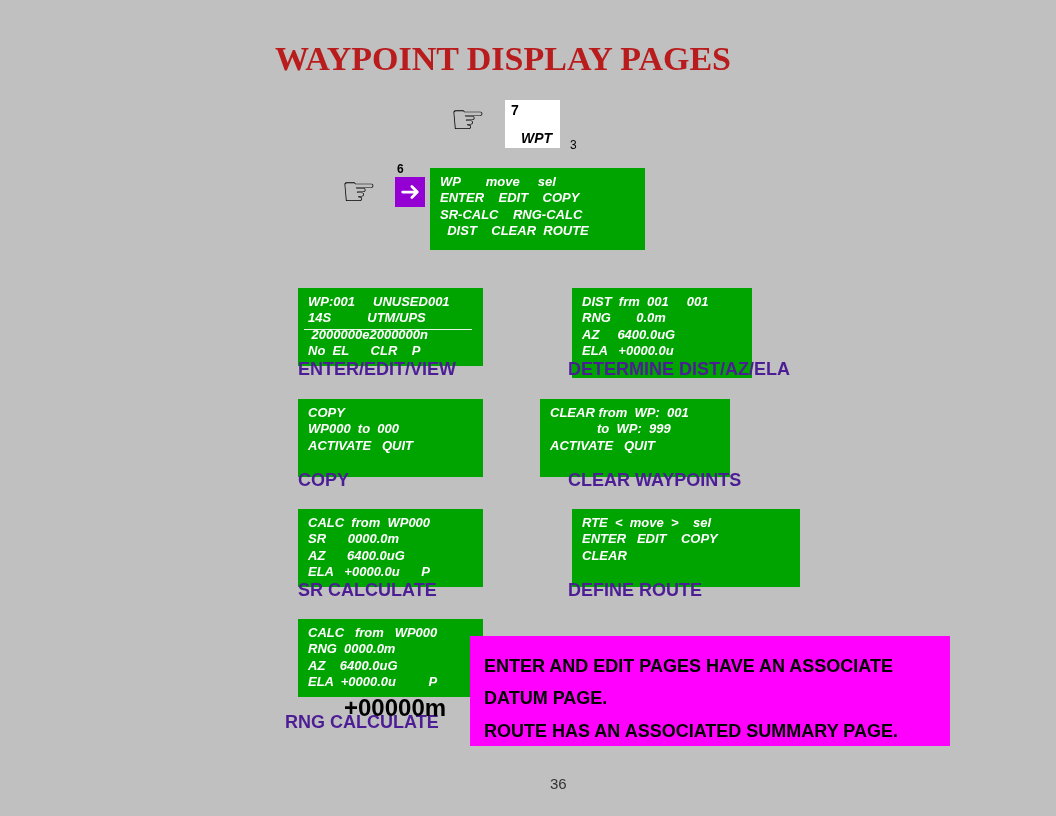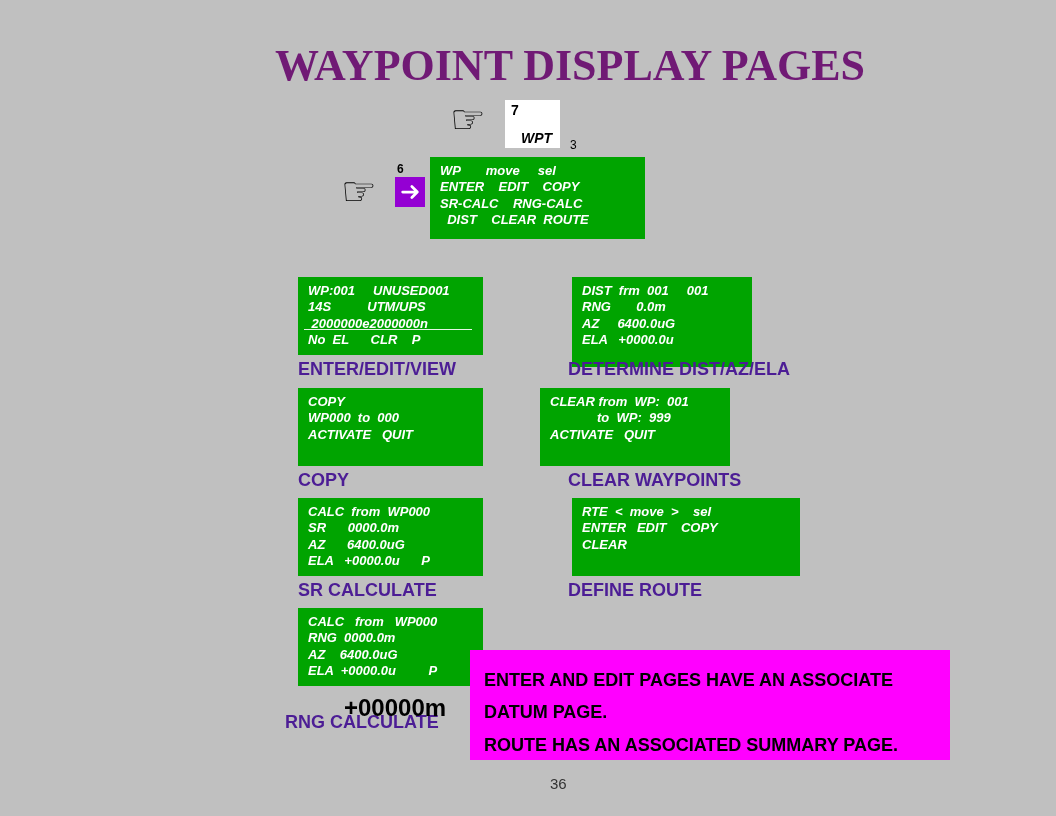--- a/index.html
+++ b/index.html
@@ -6,21 +6,21 @@
   body{
     background:#C0C0C0;
     width:1056px;height:816px;
     font-family:Arial,Helvetica,sans-serif;
     position:relative;
     overflow:hidden;
   }
   .title{
     position:absolute;left:275px;top:40px;
     font-family:"Times New Roman",serif;
-    font-weight:bold;font-size:44px;color:#701a75;
+    font-weight:bold;font-size:34px;color:#b91c1c;
   }
   .pageno{
     position:absolute;left:510px;top:775px;
     font-size:15px;color:#333;margin-left:40px;
   }
   
   .hand{
     position:absolute;width:44px;height:34px;
     font-family:"Segoe UI Symbol","Apple Symbols",serif;
     font-size:40px;line-height:34px;color:#000;
@@ -37,30 +37,30 @@
   .enterkey{
     position:absolute;left:395px;top:177px;width:30px;height:30px;
     background:#9400D3;display:flex;align-items:center;justify-content:center;
   }
   .enterkey svg{width:22px;height:22px}
   .enterkey6{position:absolute;left:397px;top:162px;font-size:12px;font-weight:bold;color:#000}
   
   .panel{
     position:absolute;background:#00A400;color:#fff;
     font-size:13px;font-weight:bold;font-style:italic;
-    padding:6px 10px;box-sizing:border-box;line-height:1.25;
+    padding:6px 10px;box-sizing:border-box;line-height:1.25;margin-top:11px;
   }
   .panel .row{white-space:pre}
   .caption{
     position:absolute;font-size:18px;font-weight:bold;color:#4c1d95;
   }
   .hr{position:absolute;height:1px;background:rgba(255,255,255,0.9)}
   
   .note{
-    position:absolute;left:470px;top:650px;width:480px;height:110px;
+    position:absolute;left:470px;top:636px;width:480px;height:110px;
     background:#FF00FF;color:#000;
     font-size:18px;font-weight:bold;
     padding:14px 14px;box-sizing:border-box;line-height:1.8;
   }
   .elev{
     position:absolute;left:344px;top:694px;
     font-size:24px;font-weight:bold;color:#000;
   }
 </style>
 </head>

